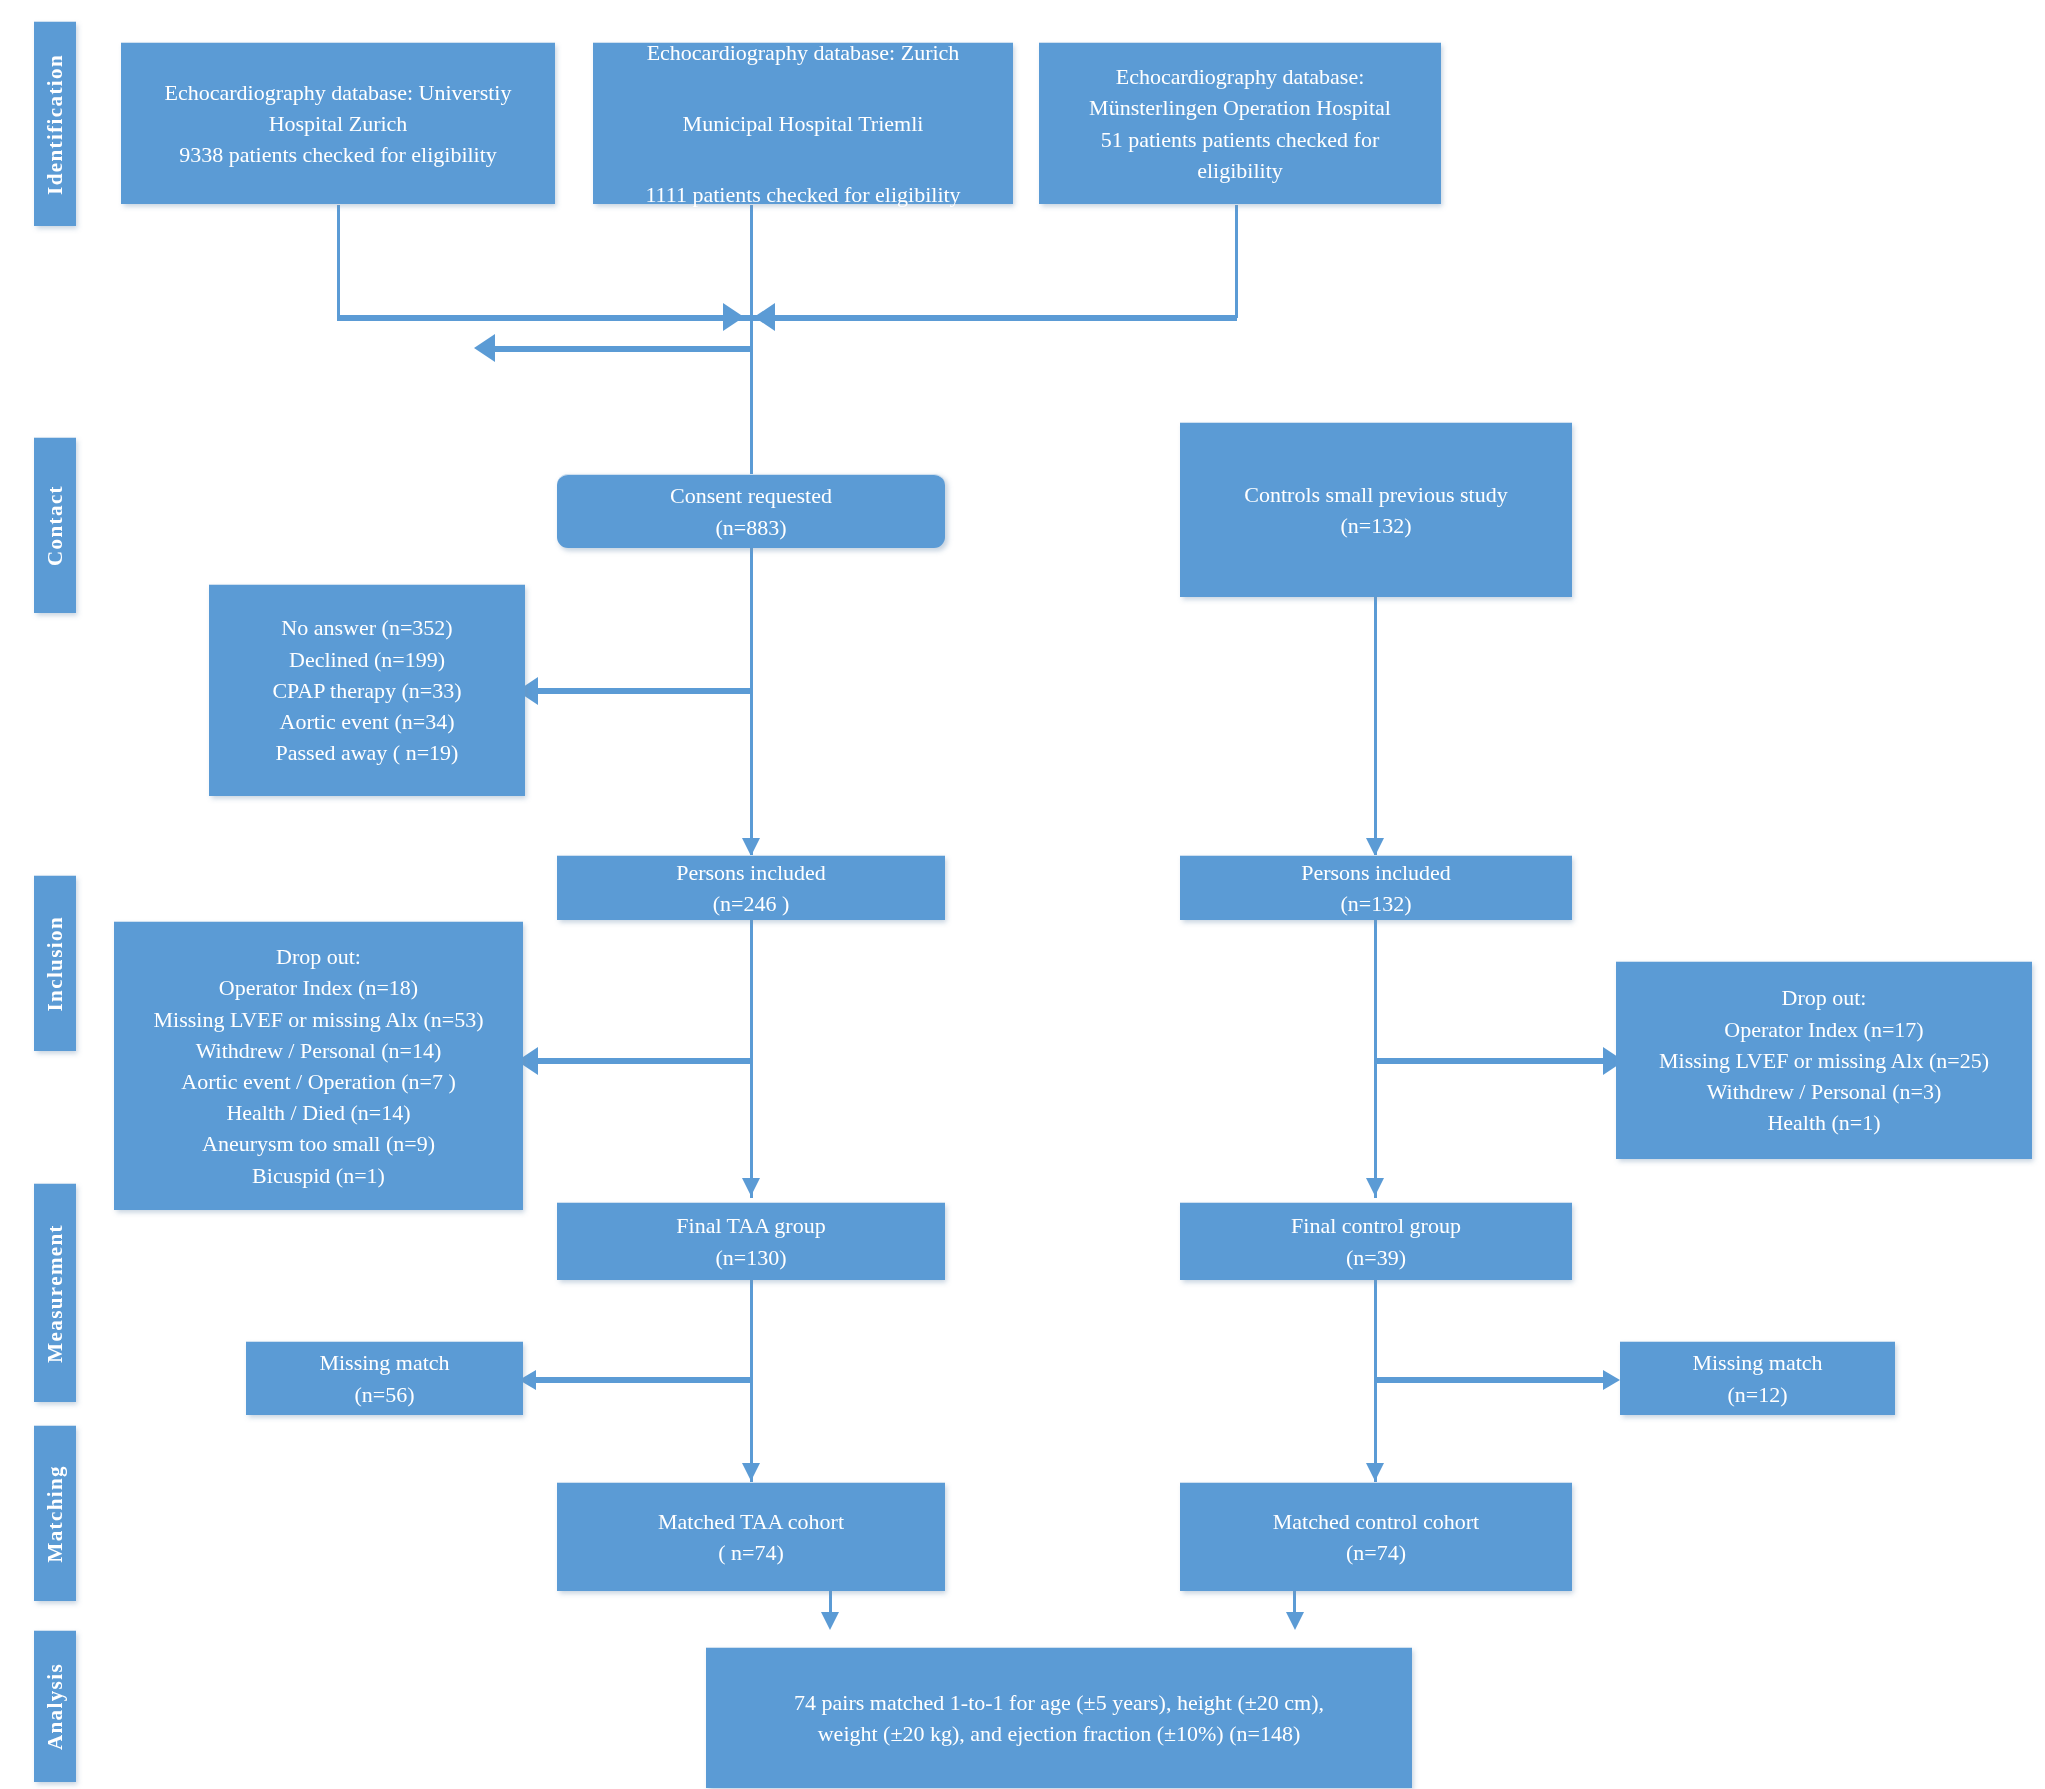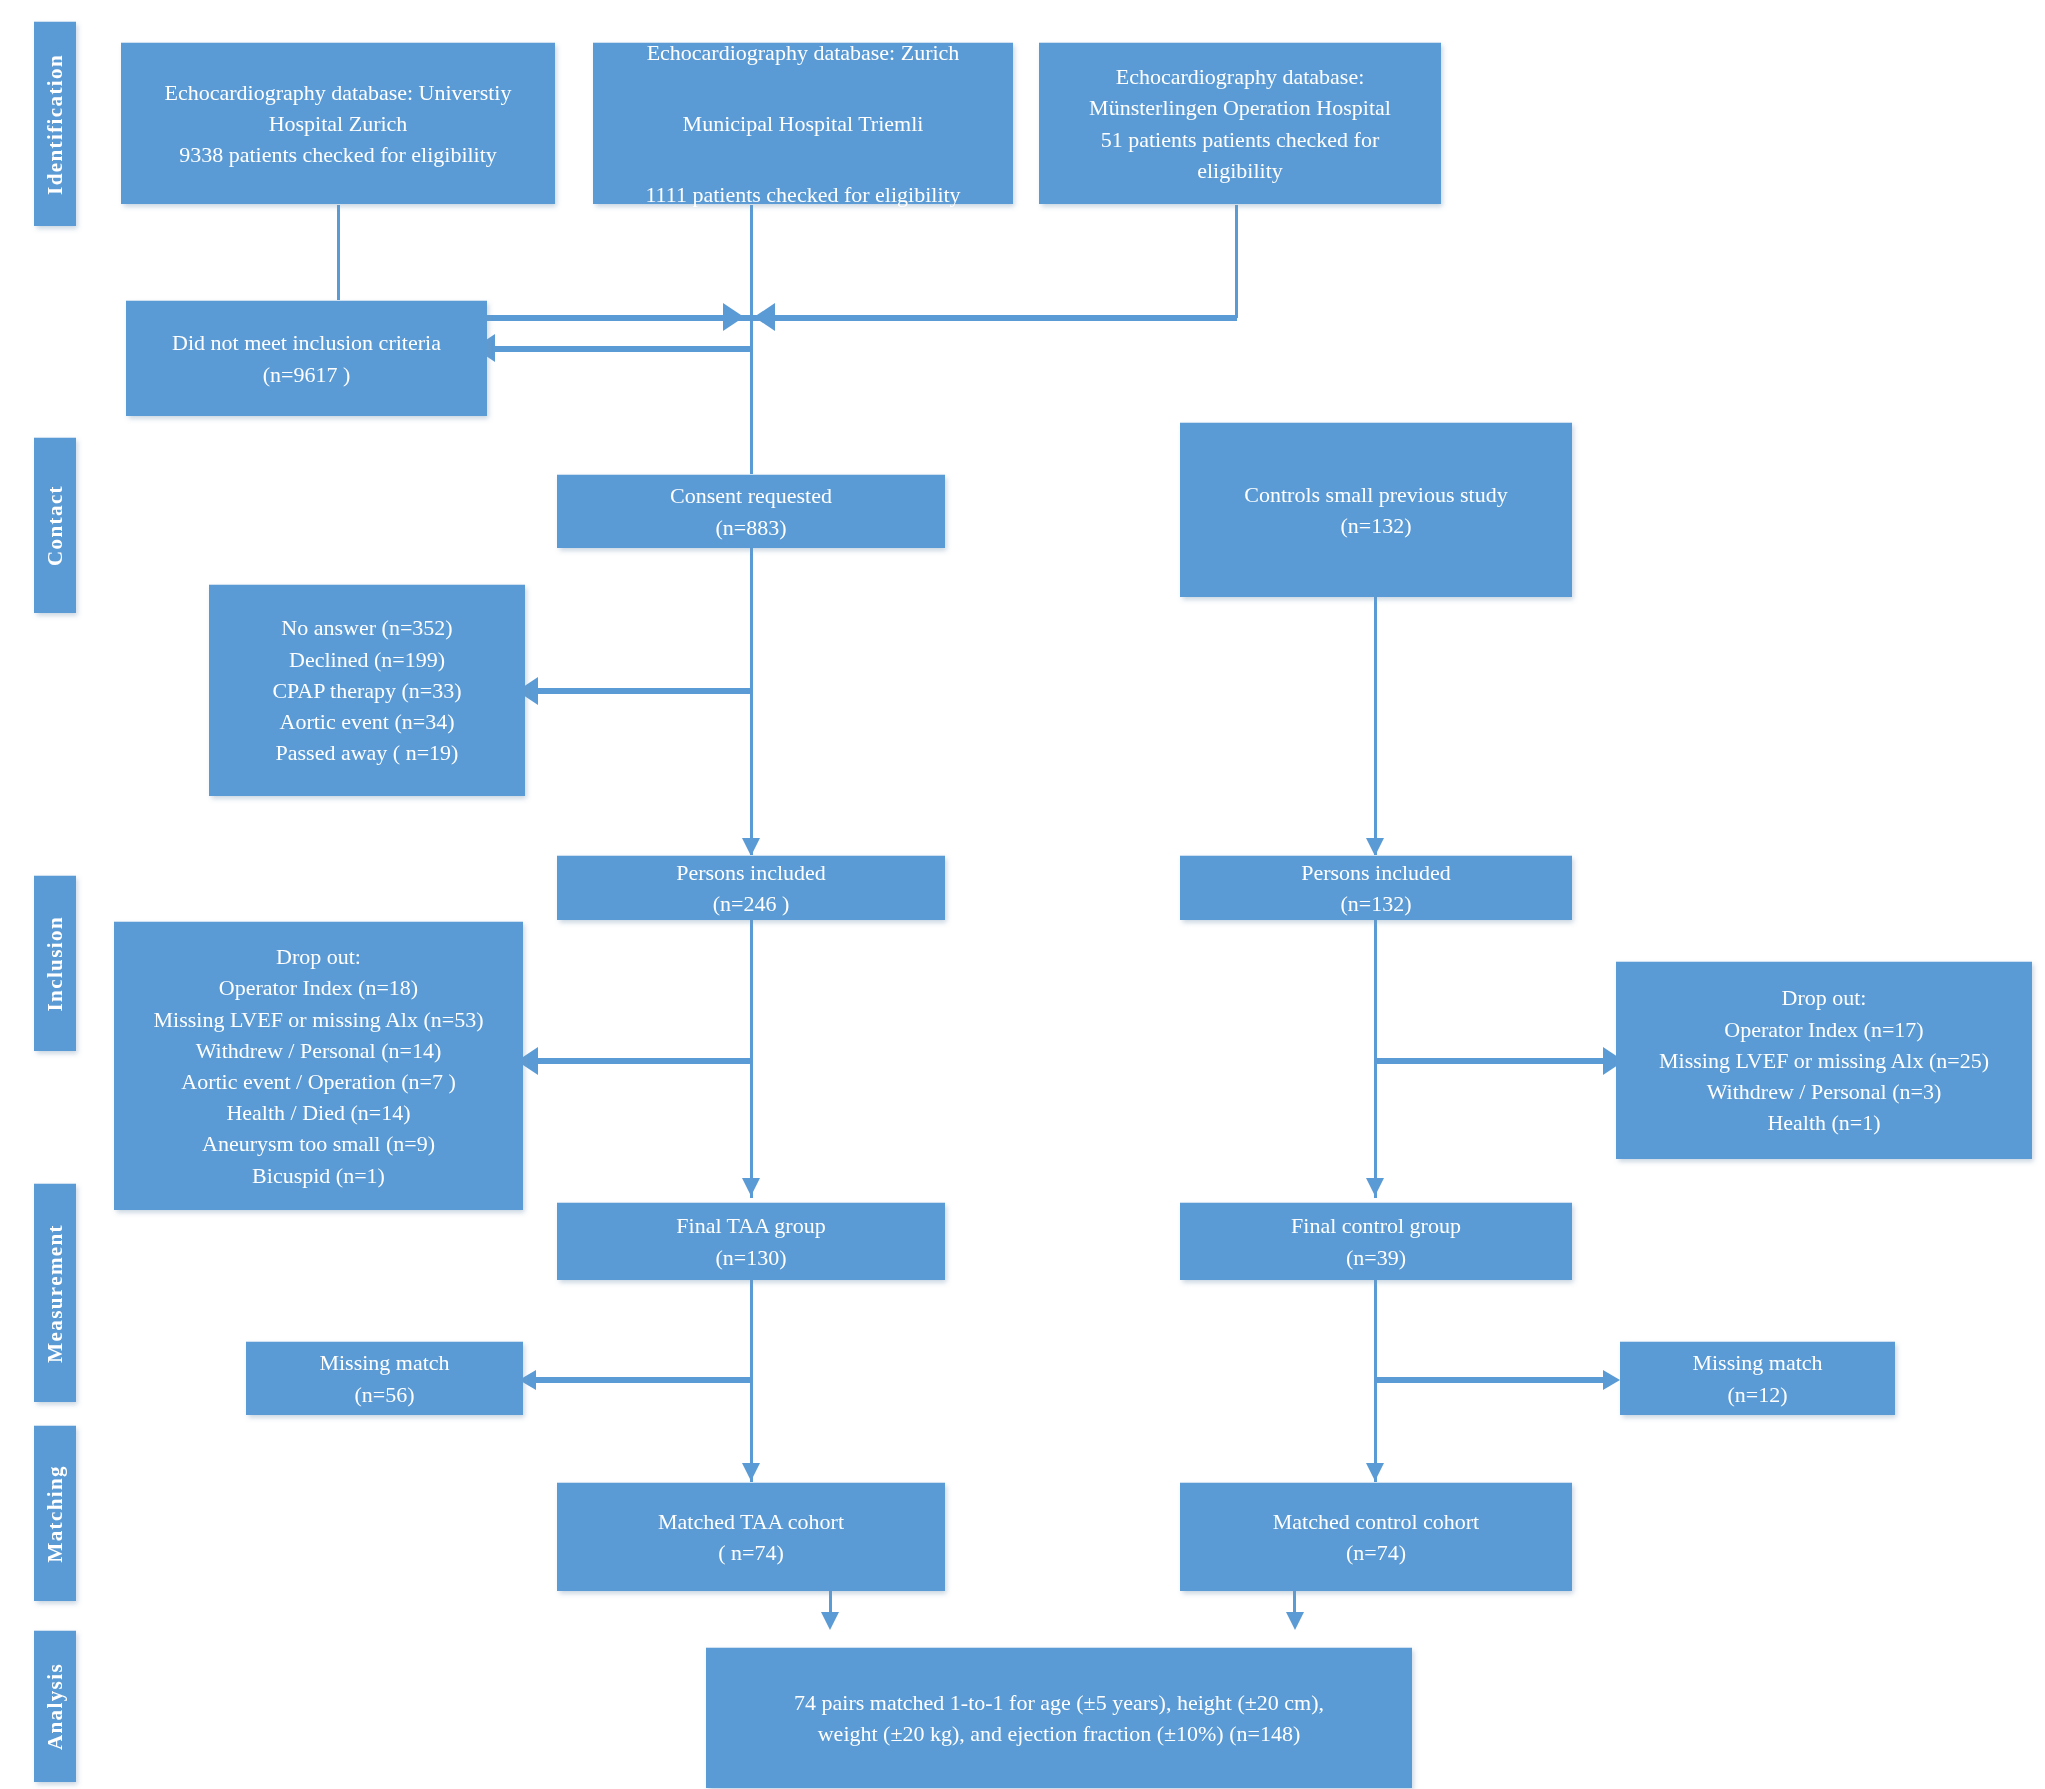--- a/index.html
+++ b/index.html
@@ -180,26 +180,22 @@
     <span class="ln">1111 patients checked for eligibility</span>
   </div>
 
   <div class="box" style="left:1039px; top:42px; width:402px; height:162px;">
     <span class="ln">Echocardiography database:</span>
     <span class="ln">Münsterlingen Operation Hospital</span>
     <span class="ln">51 patients patients checked for</span>
     <span class="ln">eligibility</span>
   </div>
 
-  <div class="box" style="left:126px; top:300px; width:361px; height:116px;">
-    <span class="ln">Did not meet inclusion criteria</span>
-    <span class="ln">(n=9617 )</span>
-  </div>
-
-  <div class="box" style="left:557px; top:474px; width:388px; height:74px;">
+
+  <div class="box" style="left:557px; top:474px; width:388px; height:74px;border-radius:11px;">
     <span class="ln">Consent requested</span>
     <span class="ln">(n=883)</span>
   </div>
 
   <div class="box" style="left:1180px; top:422px; width:392px; height:175px;">
     <span class="ln">Controls small previous study</span>
     <span class="ln">(n=132)</span>
   </div>
 
   <div class="box" style="left:209px; top:584px; width:316px; height:212px;">

